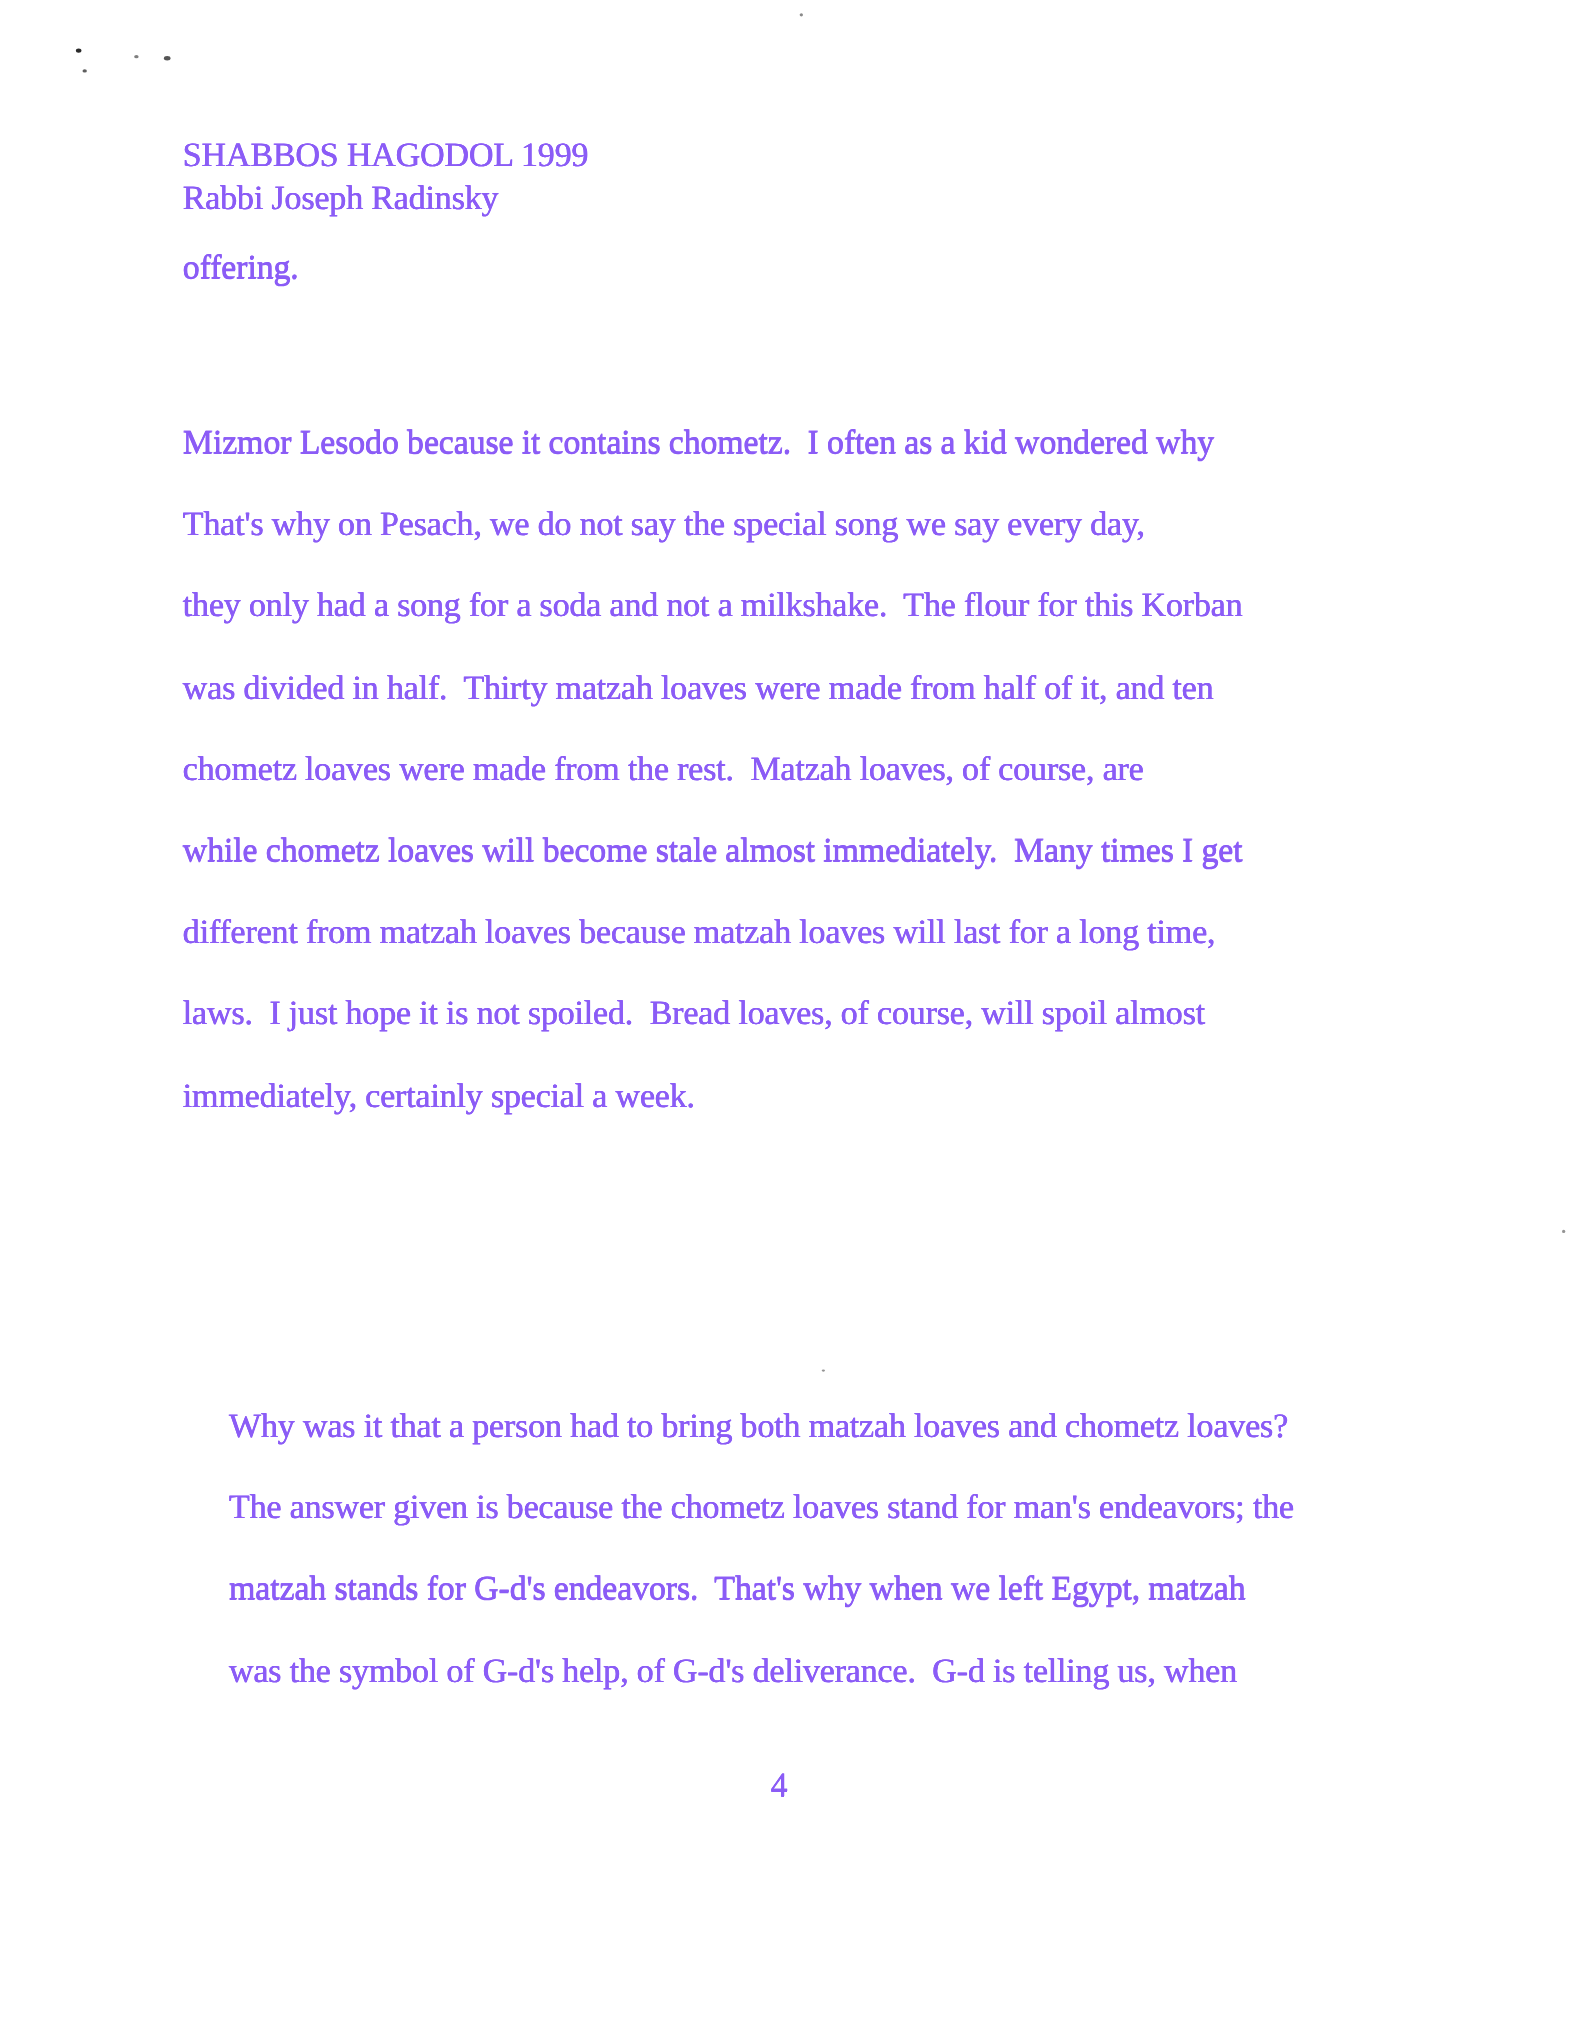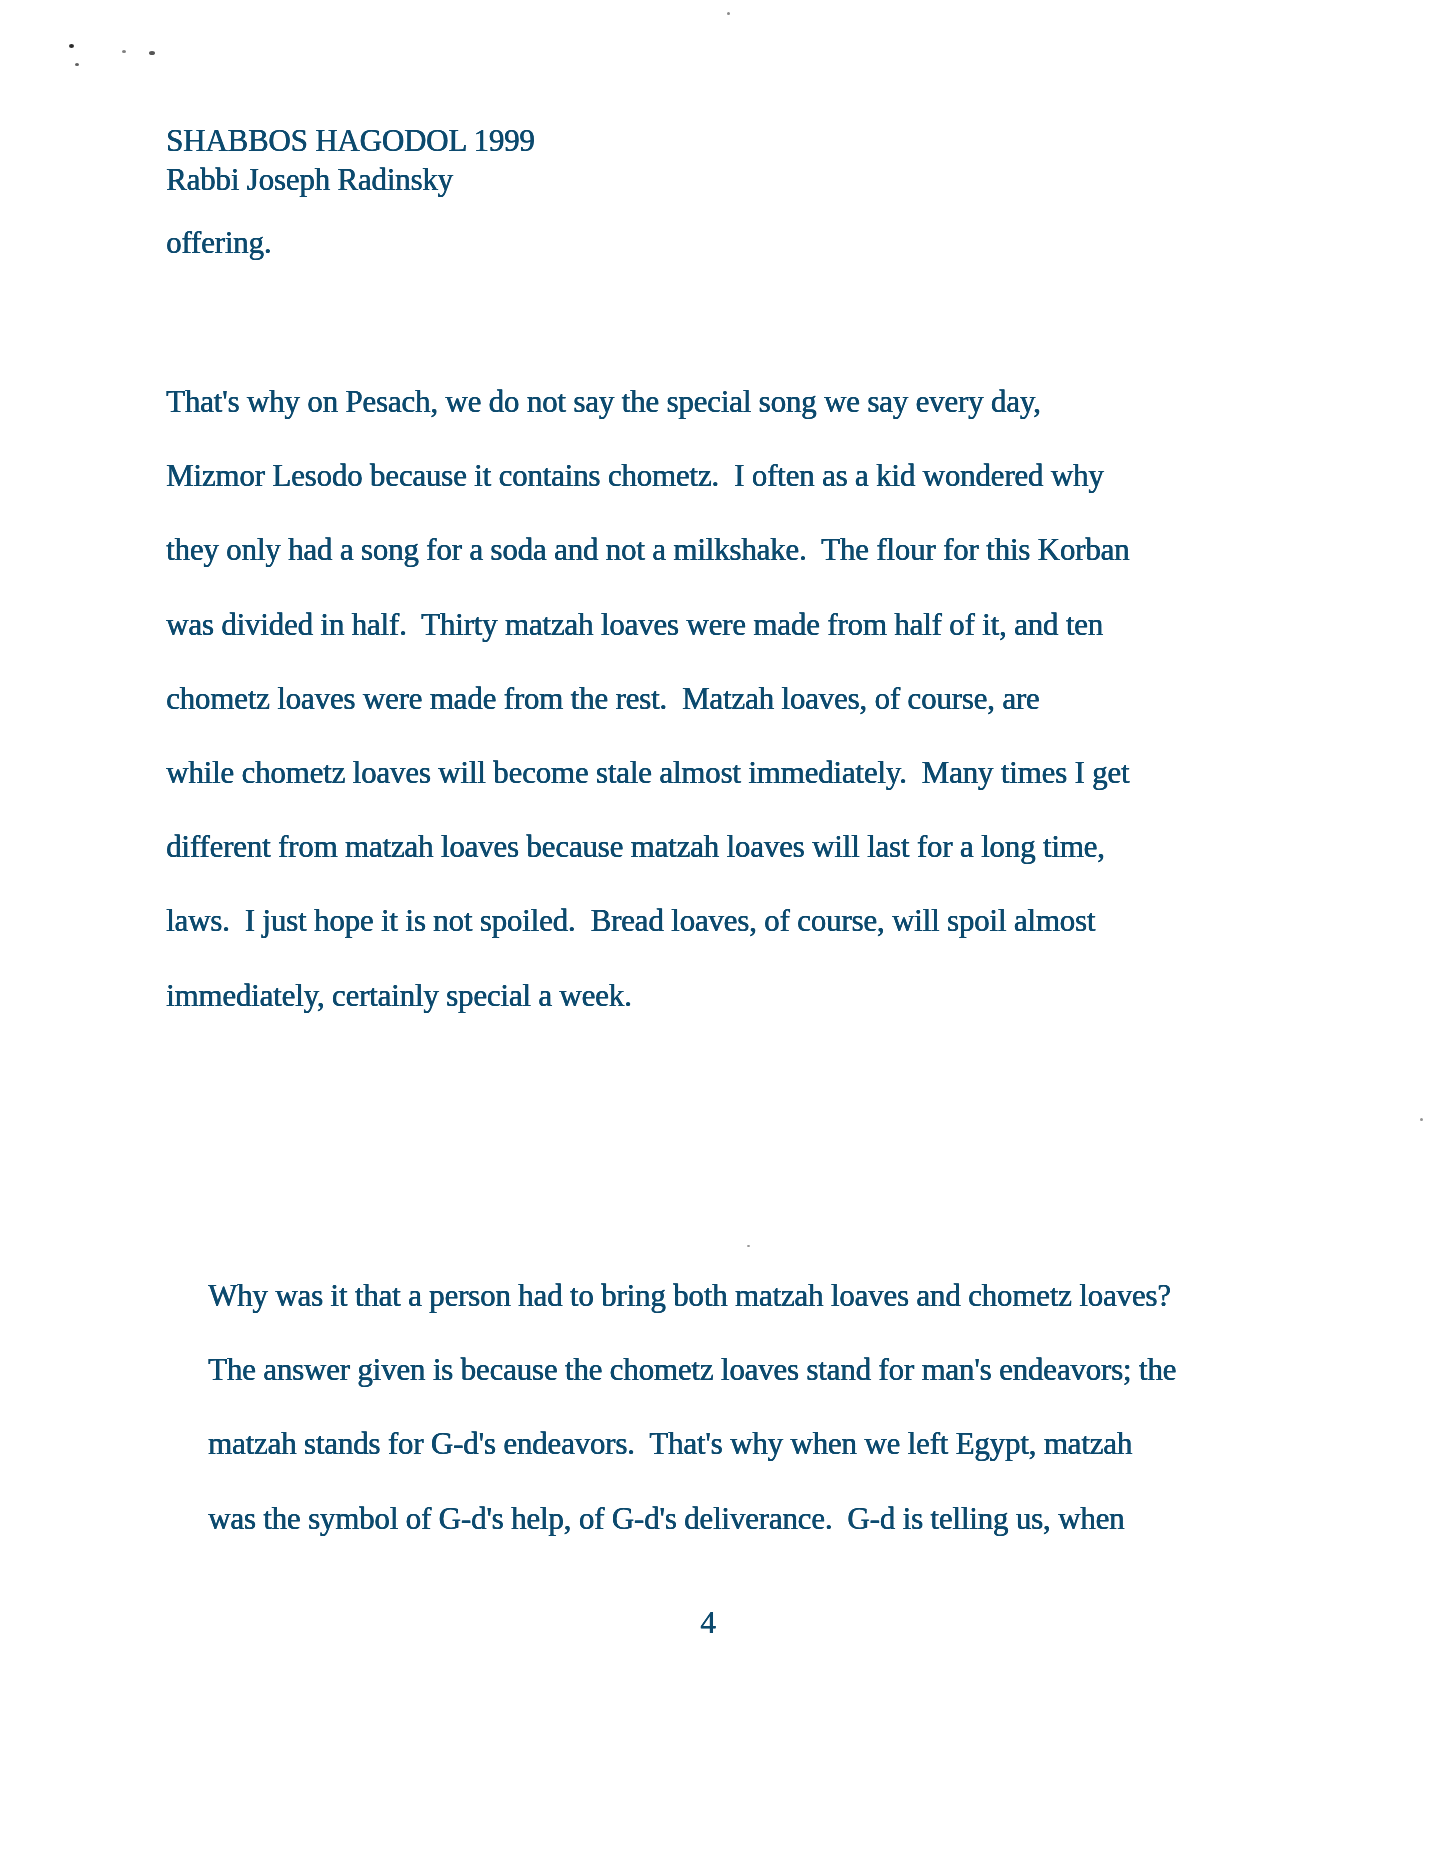--- a/index.html
+++ b/index.html
@@ -3,21 +3,21 @@
 <meta charset="utf-8">
 <style>
   html, body { margin: 0; padding: 0; background: #e8e8e8; }
   .page {
     position: relative;
     width: 1430px;
     height: 1851px;
     margin: 0 auto;
     background: #ffffff;
     font-family: "Liberation Serif", serif;
-    color: #0c4a6e;
+    color: #8b5cf6;
     overflow: hidden;
   }
   .txt {
     text-shadow: 0.45px 0 0 currentColor, 0 0.35px 0 currentColor;
     letter-spacing: -0.2px;
   }
   .header {
     position: absolute;
     left: 166px;
     top: 121px;
@@ -74,22 +74,22 @@
   <div class="speck" style="left:747px; top:1245px; width:3px; height:2px; opacity:.5;"></div>
 
   <div class="header txt">
     <div>SHABBOS HAGODOL 1999</div>
     <div>Rabbi Joseph Radinsky</div>
   </div>
 
   <div class="fragment txt">offering.</div>
 
   <div class="para p1 txt">
+    <div class="tline">Mizmor Lesodo because it contains chometz.  I often as a kid wondered why</div>
     <div class="tline">That's why on Pesach, we do not say the special song we say every day,</div>
-    <div class="tline">Mizmor Lesodo because it contains chometz.  I often as a kid wondered why</div>
     <div class="tline">they only had a song for a soda and not a milkshake.  The flour for this Korban</div>
     <div class="tline">was divided in half.  Thirty matzah loaves were made from half of it, and ten</div>
     <div class="tline">chometz loaves were made from the rest.  Matzah loaves, of course, are</div>
     <div class="tline">while chometz loaves will become stale almost immediately.  Many times I get</div>
     <div class="tline">different from matzah loaves because matzah loaves will last for a long time,</div>
     <div class="tline">laws.  I just hope it is not spoiled.  Bread loaves, of course, will spoil almost</div>
     <div class="tline">immediately, certainly special a week.</div>
   </div>
 
   <div class="para p2 txt">

